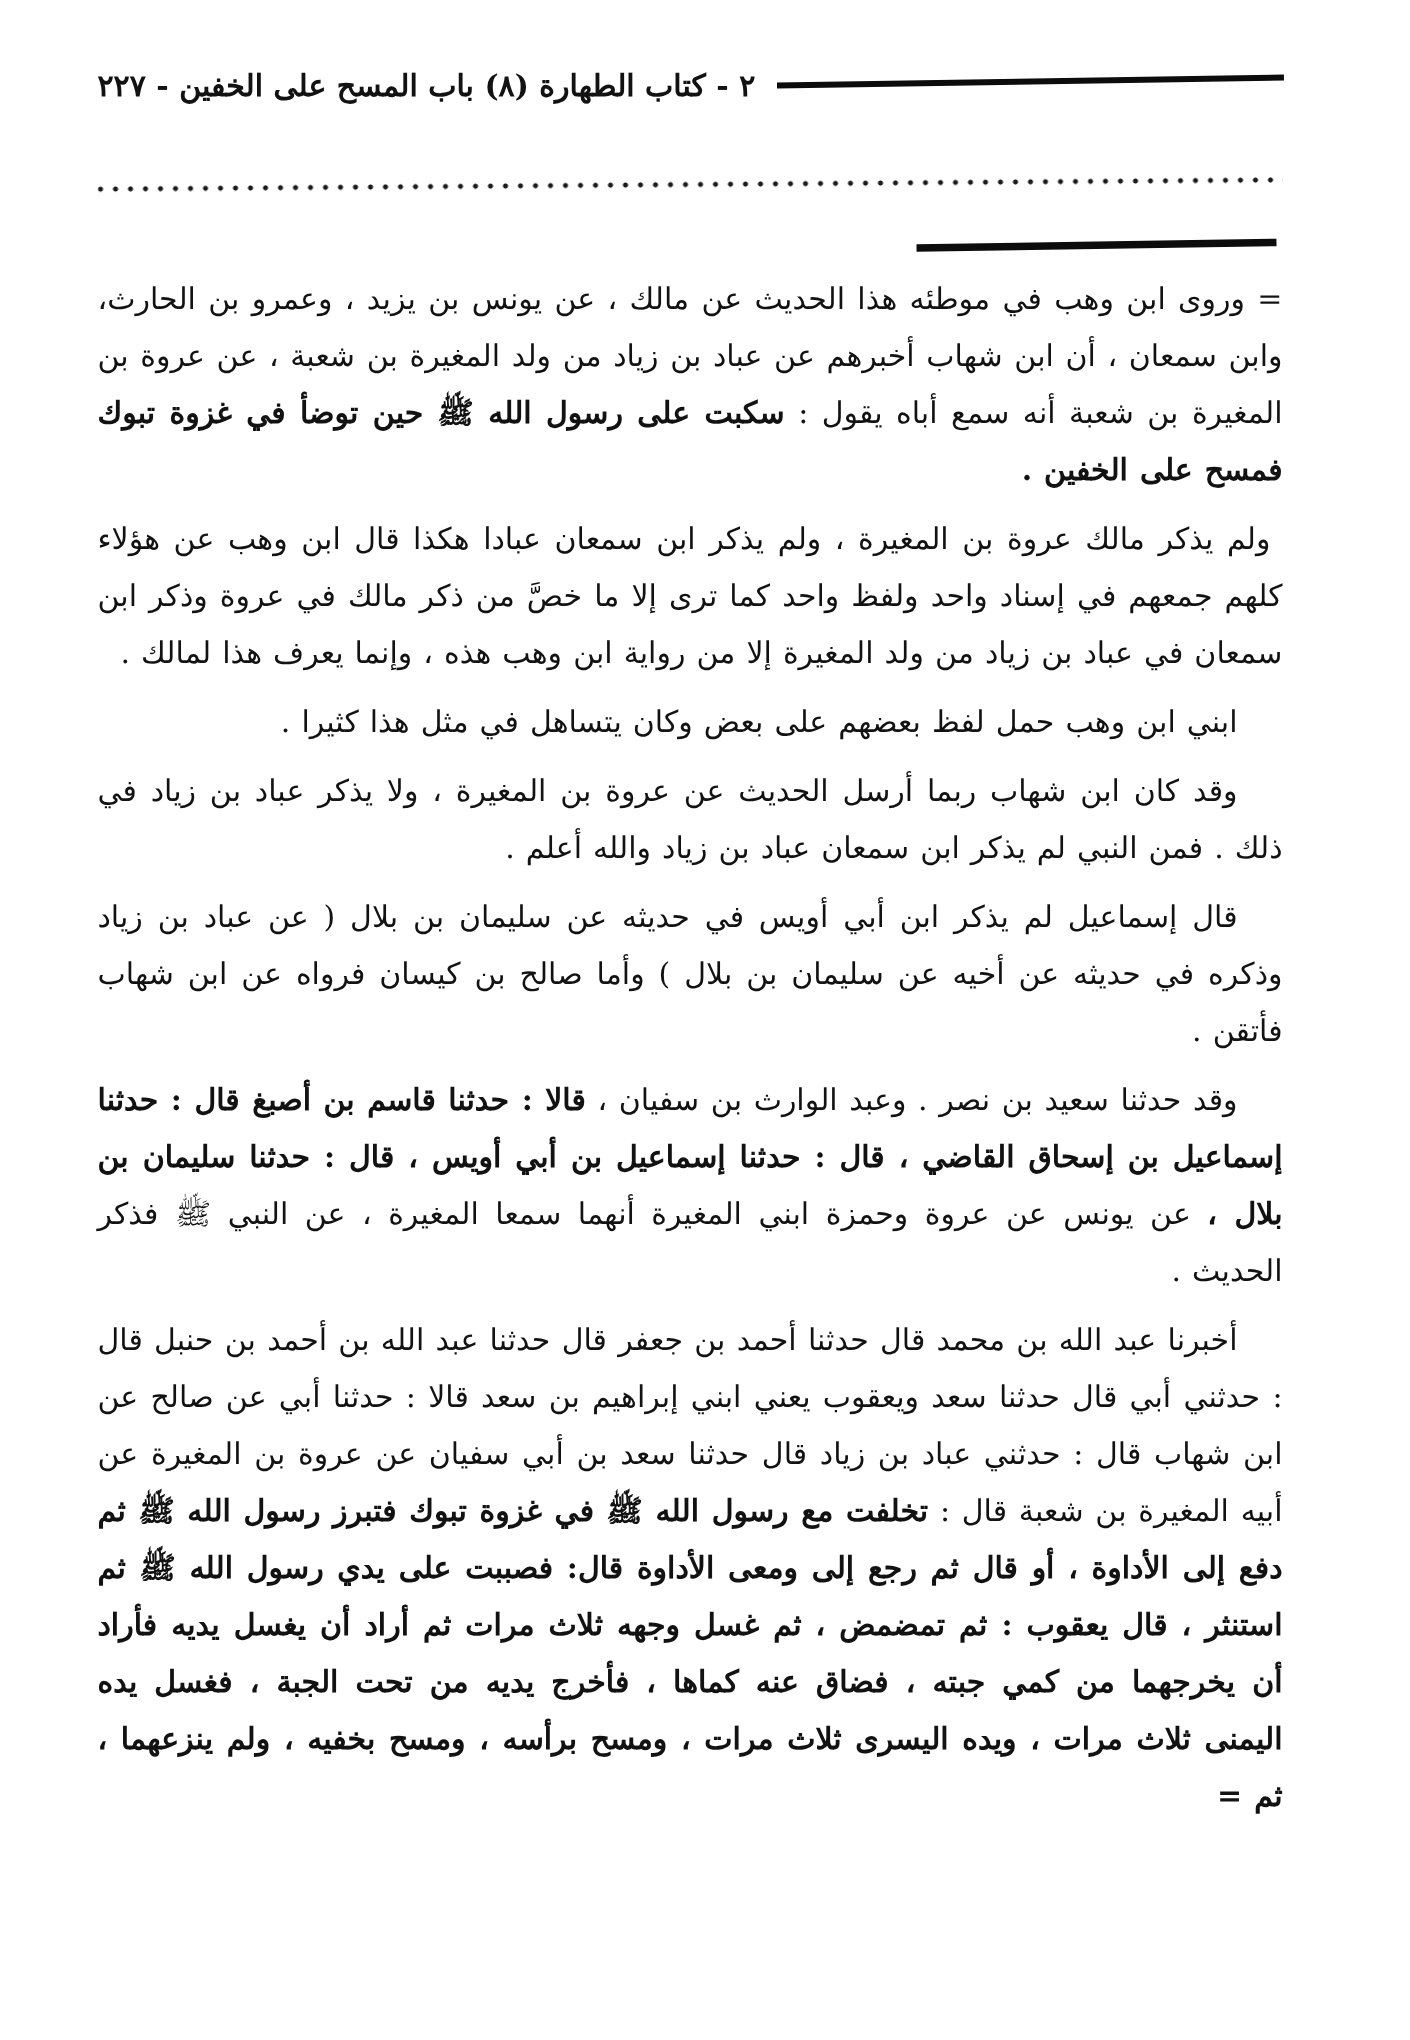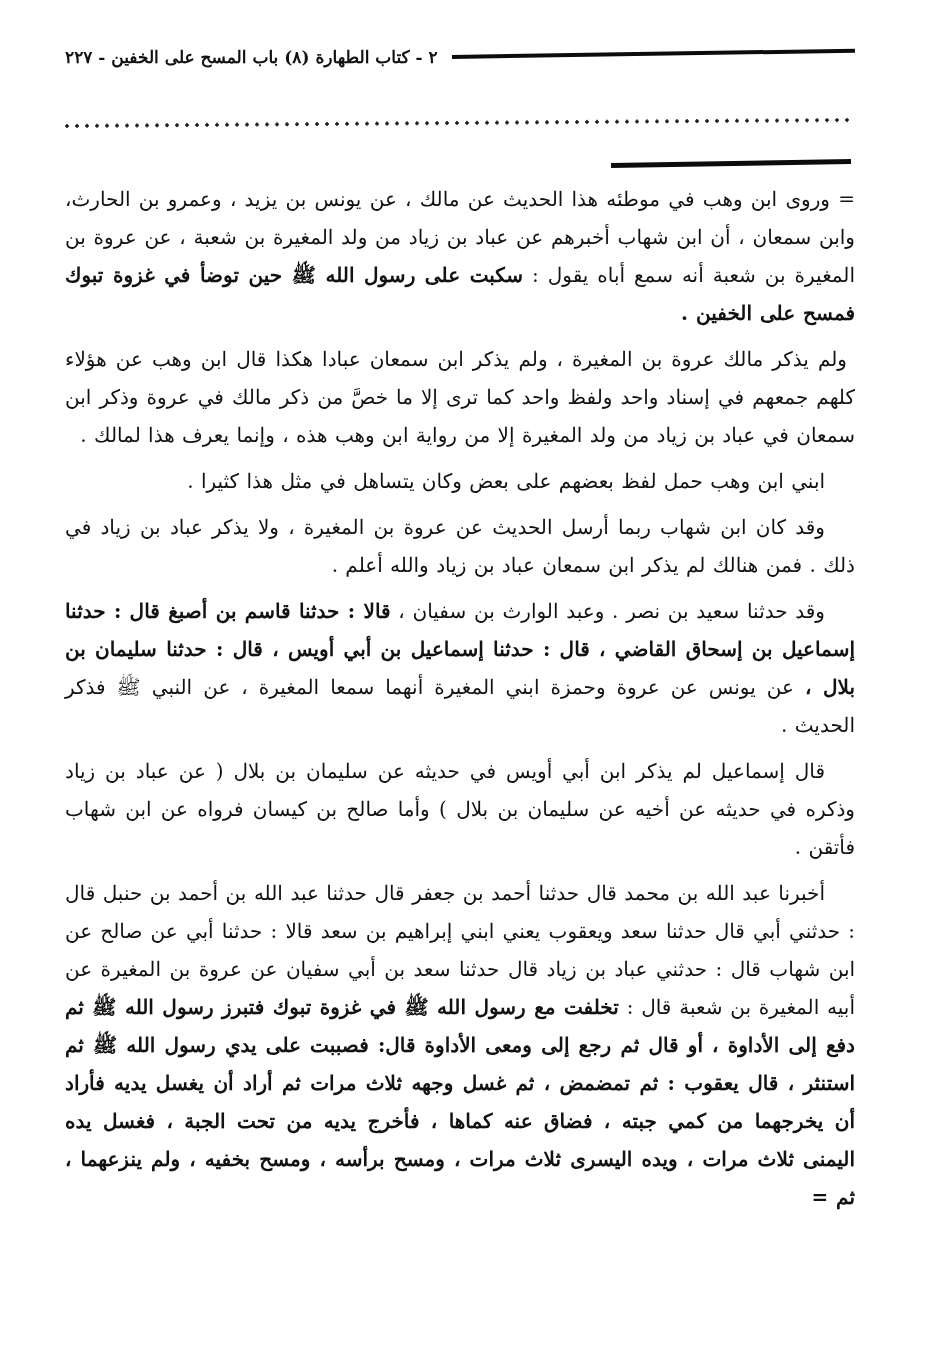--- a/index.html
+++ b/index.html
@@ -29,21 +29,21 @@
   }
   .header-rule {
     flex: 1 1 auto;
     height: 4px;
     background: #0c0c0c;
     transform: rotate(-0.9deg);
     transform-origin: left center;
   }
   .header-title {
     flex: 0 0 auto;
-    font-size: 17px;
+    font-size: 20px;
     font-weight: 700;
     white-space: nowrap;
     letter-spacing: 0;
   }
   
   .dotted-separator {
     margin-top: 47px;
     height: 4px;
     background-image: radial-gradient(circle at 2px 2px, #1b1b1b 1.5px, transparent 1.9px);
     background-size: 10px 4px;
@@ -91,23 +91,23 @@
     <div class="footnote-rule"></div>
 
     <div class="footnote">
 
       <p><span>= وروى ابن وهب في موطئه هذا الحديث عن مالك ، عن يونس بن يزيد ، وعمرو بن الحارث، وابن سمعان ، أن ابن شهاب أخبرهم عن عباد بن زياد من ولد المغيرة بن شعبة ، عن عروة بن المغيرة بن شعبة أنه سمع أباه يقول : </span><span class="b">سكبت على رسول الله ﷺ حين توضأ في غزوة تبوك فمسح على الخفين .</span></p>
 
       <p class="ind-sm"><span>ولم يذكر مالك عروة بن المغيرة ، ولم يذكر ابن سمعان عبادا هكذا قال ابن وهب عن هؤلاء كلهم جمعهم في إسناد واحد ولفظ واحد كما ترى إلا ما خصَّ من ذكر مالك في عروة وذكر ابن سمعان في عباد بن زياد من ولد المغيرة إلا من رواية ابن وهب هذه ، وإنما يعرف هذا لمالك .</span></p>
 
       <p class="ind"><span>ابني ابن وهب حمل لفظ بعضهم على بعض وكان يتساهل في مثل هذا كثيرا .</span></p>
 
-      <p class="ind"><span>وقد كان ابن شهاب ربما أرسل الحديث عن عروة بن المغيرة ، ولا يذكر عباد بن زياد في ذلك . فمن هنالك لم يذكر ابن سمعان عباد بن زياد والله أعلم .</span></p>
+      <p class="ind"><span>وقد كان ابن شهاب ربما أرسل الحديث عن عروة بن المغيرة ، ولا يذكر عباد بن زياد في ذلك . فمن النبي لم يذكر ابن سمعان عباد بن زياد والله أعلم .</span></p>
+
+      <p class="ind"><span>قال إسماعيل لم يذكر ابن أبي أويس في حديثه عن سليمان بن بلال ( عن عباد بن زياد وذكره في حديثه عن أخيه عن سليمان بن بلال ) وأما صالح بن كيسان فرواه عن ابن شهاب فأتقن .</span></p>
 
       <p class="ind"><span>وقد حدثنا سعيد بن نصر . وعبد الوارث بن سفيان ، </span><span class="b">قالا : حدثنا قاسم بن أصبغ قال : حدثنا إسماعيل بن إسحاق القاضي ، قال : حدثنا إسماعيل بن أبي أويس ، قال : حدثنا سليمان بن بلال ،</span><span> عن يونس عن عروة وحمزة ابني المغيرة أنهما سمعا المغيرة ، عن النبي ﷺ فذكر الحديث .</span></p>
-
-      <p class="ind"><span>قال إسماعيل لم يذكر ابن أبي أويس في حديثه عن سليمان بن بلال ( عن عباد بن زياد وذكره في حديثه عن أخيه عن سليمان بن بلال ) وأما صالح بن كيسان فرواه عن ابن شهاب فأتقن .</span></p>
 
       <p class="ind"><span>أخبرنا عبد الله بن محمد قال حدثنا أحمد بن جعفر قال حدثنا عبد الله بن أحمد بن حنبل قال : حدثني أبي قال حدثنا سعد ويعقوب يعني ابني إبراهيم بن سعد قالا : حدثنا أبي عن صالح عن ابن شهاب قال : حدثني عباد بن زياد قال حدثنا سعد بن أبي سفيان عن عروة بن المغيرة عن أبيه المغيرة بن شعبة قال : </span><span class="b">تخلفت مع رسول الله ﷺ في غزوة تبوك فتبرز رسول الله ﷺ ثم دفع إلى الأداوة ، أو قال ثم رجع إلى ومعى الأداوة قال: فصببت على يدي رسول الله ﷺ ثم استنثر ، قال يعقوب : ثم تمضمض ، ثم غسل وجهه ثلاث مرات ثم أراد أن يغسل يديه فأراد أن يخرجهما من كمي جبته ، فضاق عنه كماها ، فأخرج يديه من تحت الجبة ، فغسل يده اليمنى ثلاث مرات ، ويده اليسرى ثلاث مرات ، ومسح برأسه ، ومسح بخفيه ، ولم ينزعهما ، ثم =</span></p>
 
     </div>
   </div>
 </div>
 
 </body></html>

